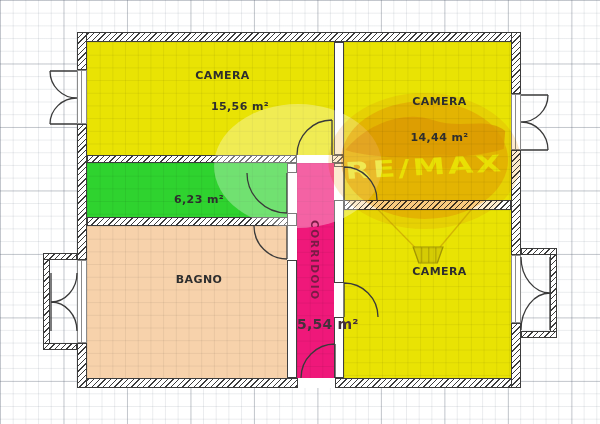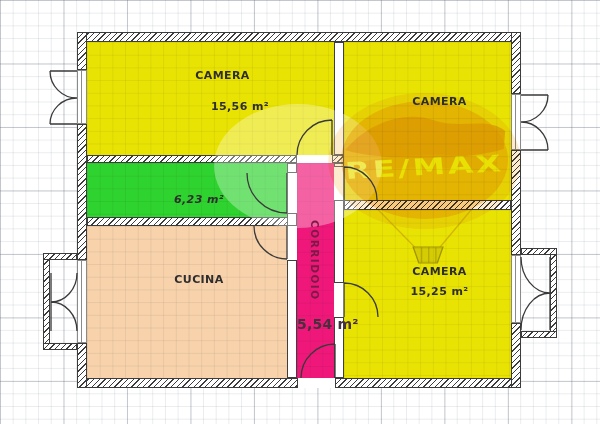--- a/index.html
+++ b/index.html
@@ -130,24 +130,24 @@
     <path d="M77,71 L50,71 M50,71 A27,27 0 0 0 77,98 M77,124 L50,124 M50,124 A27,26 0 0 1 77,98"></path>
     <path d="M521,95 L548,95 M548,95 A27,27 0 0 1 521,122 M521,150 L548,150 M548,150 A27,28 0 0 0 521,122"></path>
     <path d="M51,273 L51,331 M77,273 A26,29 0 0 1 51,302 M77,331 A26,29 0 0 0 51,302"></path>
     <path d="M550,257 L550,330 M521,257 A29,36 0 0 0 550,293 M521,330 A29,37 0 0 1 550,293"></path>
   </svg>
 
   <div class="lbl" style="left:87px;top:69px;width:247px;">CAMERA</div>
   <div class="lbl area" style="left:87px;top:100px;width:282px;">15,56 m²</div>
 
   <div class="lbl" style="left:344px;top:95px;width:167px;">CAMERA</div>
+  <div class="lbl area" style="left:344px;top:131px;width:167px;">14,44 m²</div>
 
-  <div class="lbl area" style="left:87px;top:193px;width:200px;font-style:italic;">6,23 m²</div>
+  <div class="lbl area" style="left:87px;top:193px;width:200px;">6,23 m²</div>
 
-  <div class="lbl" style="left:87px;top:273px;width:200px;">CUCINA</div>
+  <div class="lbl" style="left:87px;top:273px;width:200px;">BAGNO</div>
 
   <div class="lbl" style="left:344px;top:265px;width:167px;">CAMERA</div>
-  <div class="lbl area" style="left:344px;top:285px;width:167px;">15,25 m²</div>
 
   <div class="lbl-vert" style="left:309px;top:220px;">CORRIDOIO</div>
   <div class="lbl corr-area" style="left:285px;top:316px;width:60px;">5,54 m²</div>
 
 </div>
 
 </body></html>

